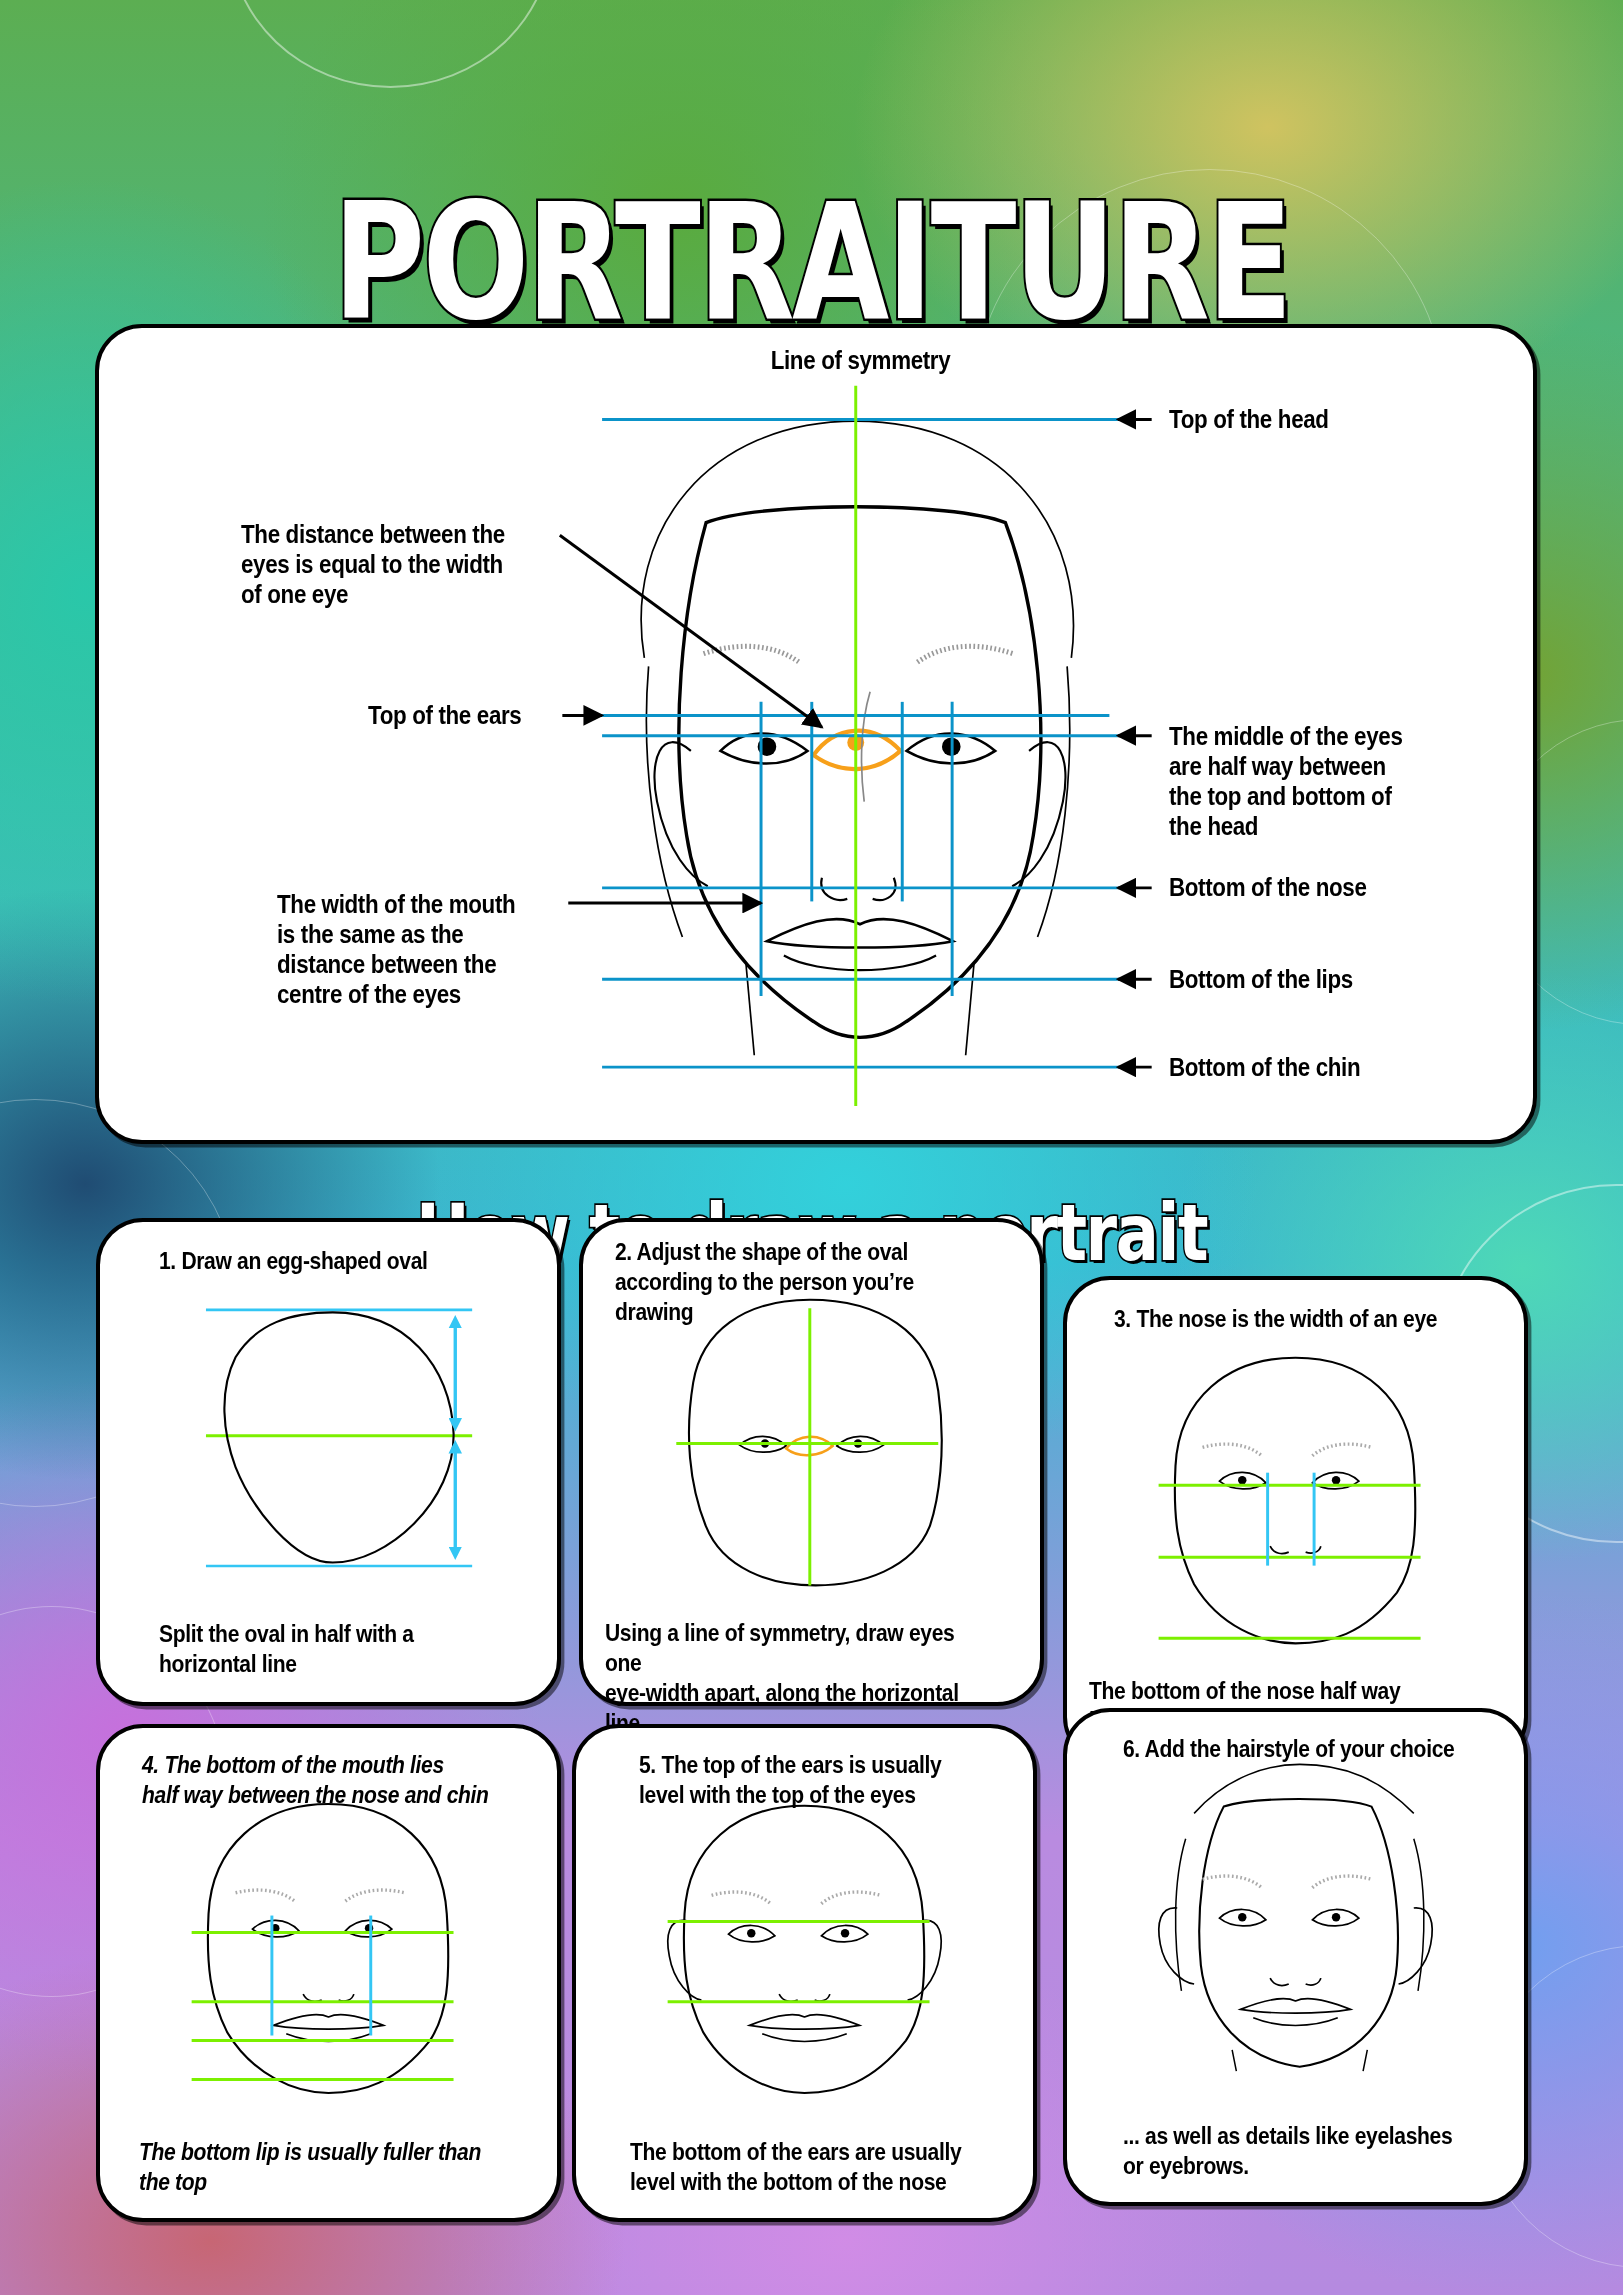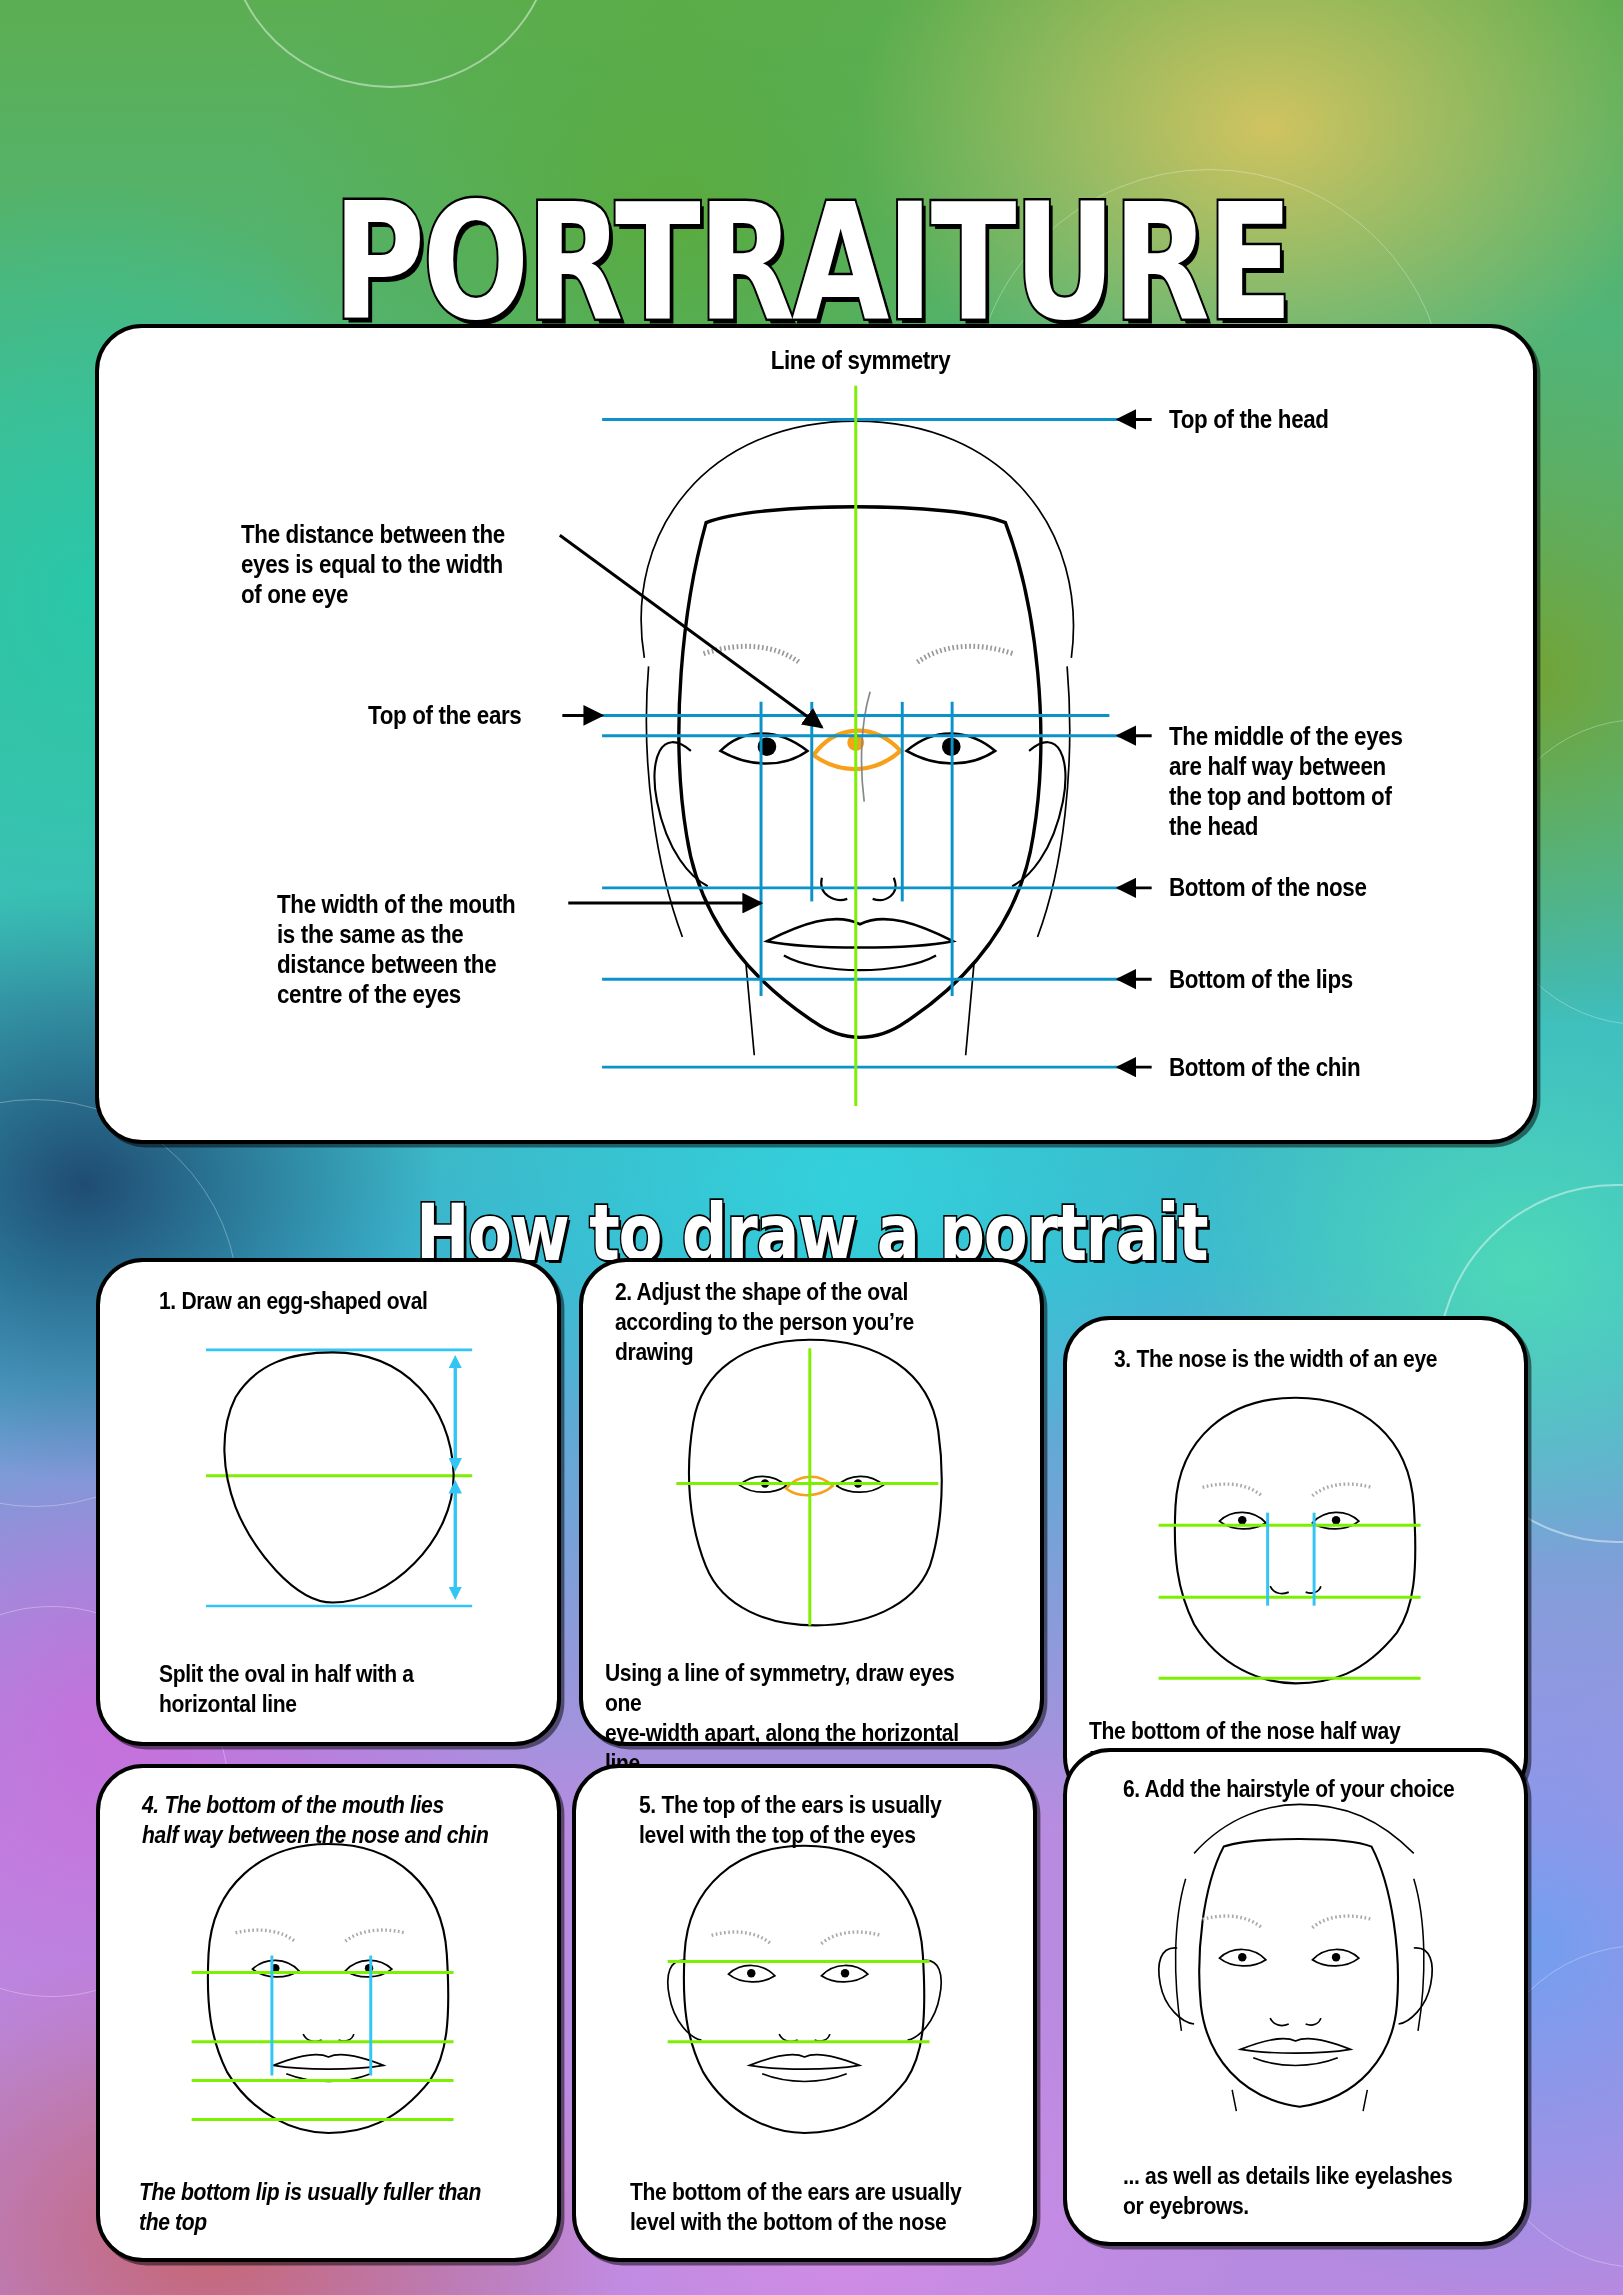--- a/index.html
+++ b/index.html
@@ -49,21 +49,21 @@
   .main-panel { left: 95px; top: 324px; width: 1434px; height: 812px; }
   .main-panel svg { position: absolute; left: 0; top: 0; }
 
   .lbl {
     position: absolute; font-family: "Liberation Sans", sans-serif; font-weight: bold;
     color: #000; font-size: 26px; line-height: 30px; letter-spacing: -0.4px;
     transform: scaleX(0.86); transform-origin: 0 0; white-space: pre-line;
   }
   .lbl.center { transform-origin: 50% 0; text-align: center; }
 
-  .step { width: 457px; height: 480px; margin-top: 40px; }
+  .step { width: 457px; height: 480px; }
   .step svg { position: absolute; left: 0; top: 0; }
   .step .cap {
     position: absolute; font-family: "Liberation Sans", sans-serif; font-weight: bold;
     font-size: 24.5px; line-height: 30px; color: #000; letter-spacing: -0.4px;
     transform: scaleX(0.86); transform-origin: 0 0; white-space: pre-line;
   }
 </style>
 </head>
 <body>
 

